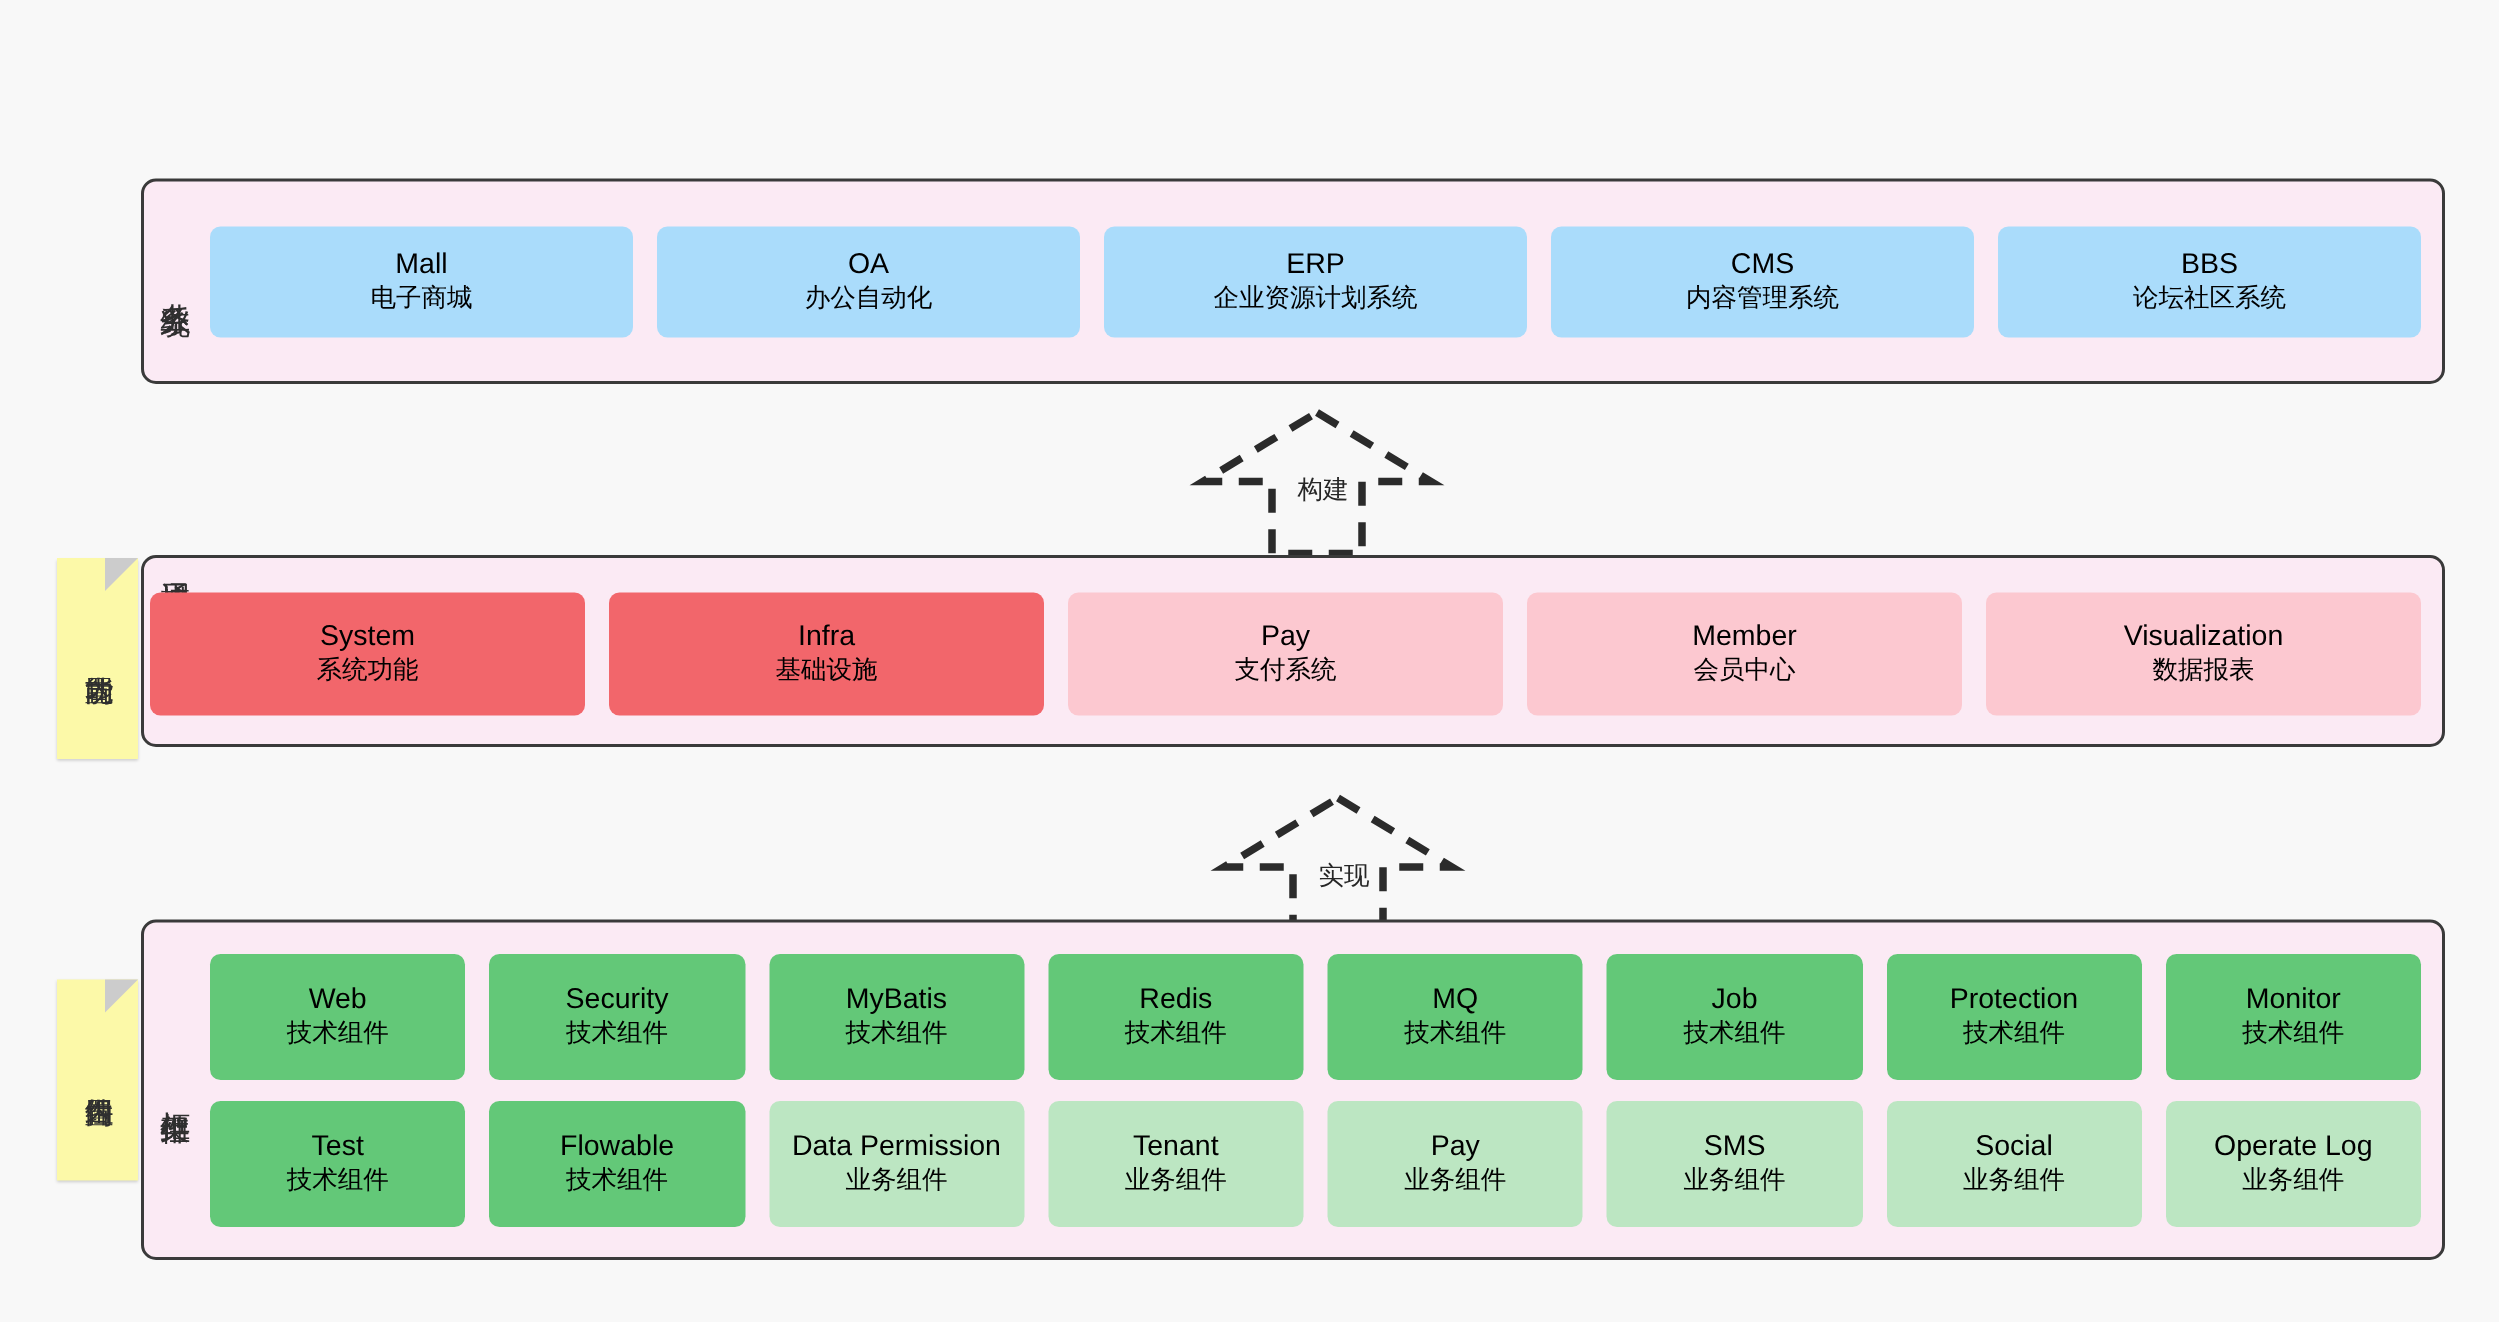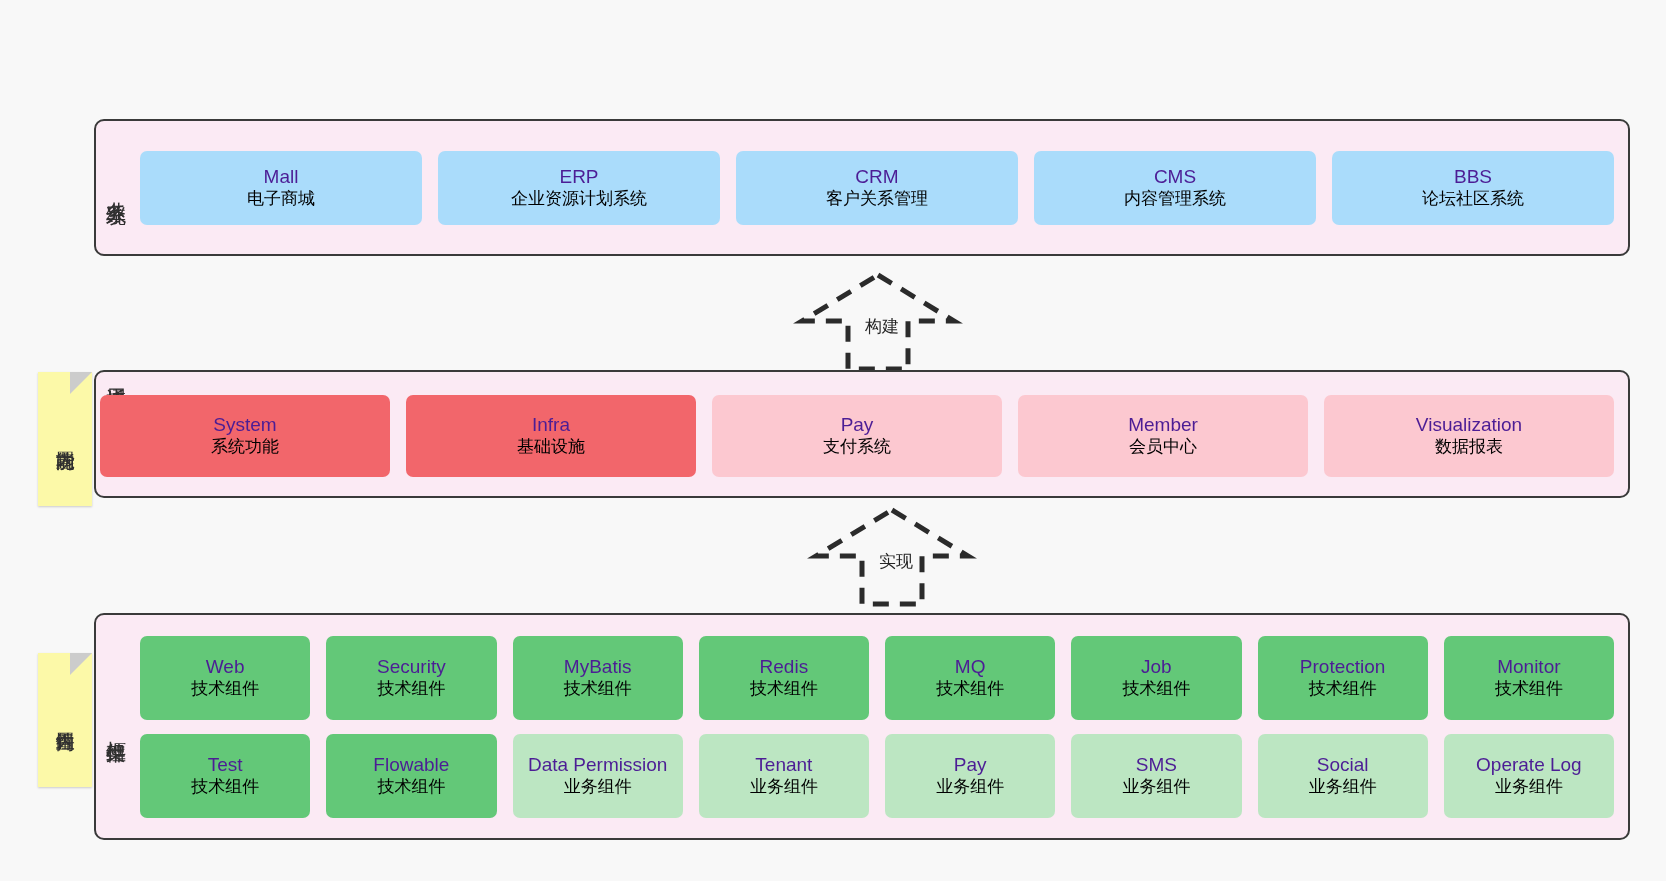--- a/index.html
+++ b/index.html
@@ -55,21 +55,21 @@
     border-radius:7px;
     display:flex;
     flex-direction:column;
     align-items:center;
     justify-content:center;
     text-align:center;
     line-height:1.2;
     box-sizing:border-box;
     padding:6px 4px;
   }
-  .cell .t1{font-size:19px;color:#4c1d95;}
+  .cell .t1{font-size:19px;color:#000000;}
   .cell .t2{font-size:17px;color:#000000;}
 
   
   .c-blue{background:#aadcfb;}
   .c-red{background:#f2666b;}
   .c-pink{background:#fcc8d0;}
   .c-green{background:#63c878;text-align:center;}
   .c-lgreen{background:#bce6c2;}
 
   
@@ -118,42 +118,42 @@
     left:50%;
     top:42px;
     transform:translateX(-38%);
     font-size:17px;
     color:#262626;
     background:transparent;
     white-space:nowrap;
     user-select:none;
   }
   #arrow-build{left:798px;top:273px;}
-  #arrow-impl{left:812px;top:508px;}
+  #arrow-impl{left:812px;top:530px;}
 </style>
 </head>
 <body>
 
 <div class="stage">
 
   <div class="layer" id="layer-business">
     <div class="layer-title">业务系统</div>
     <div class="layer-body">
       <div class="row">
         <div class="cell c-blue">
           <span class="t1">Mall</span>
           <span class="t2">电子商城</span>
         </div>
         <div class="cell c-blue">
+          <span class="t1">OA</span>
+          <span class="t2">办公自动化</span>
+        </div>
+        <div class="cell c-blue">
           <span class="t1">ERP</span>
           <span class="t2">企业资源计划系统</span>
-        </div>
-        <div class="cell c-blue">
-          <span class="t1">CRM</span>
-          <span class="t2">客户关系管理</span>
         </div>
         <div class="cell c-blue">
           <span class="t1">CMS</span>
           <span class="t2">内容管理系统</span>
         </div>
         <div class="cell c-blue">
           <span class="t1">BBS</span>
           <span class="t2">论坛社区系统</span>
         </div>
       </div>

